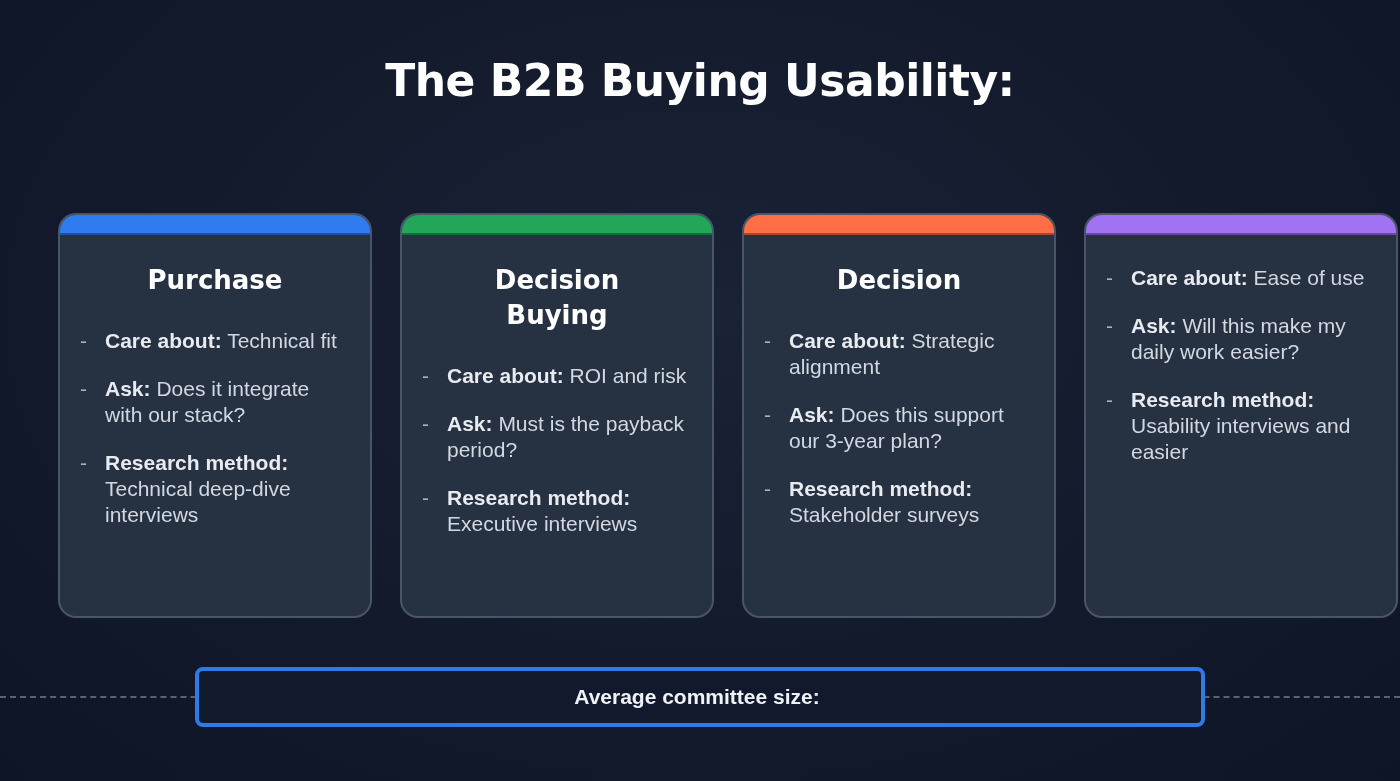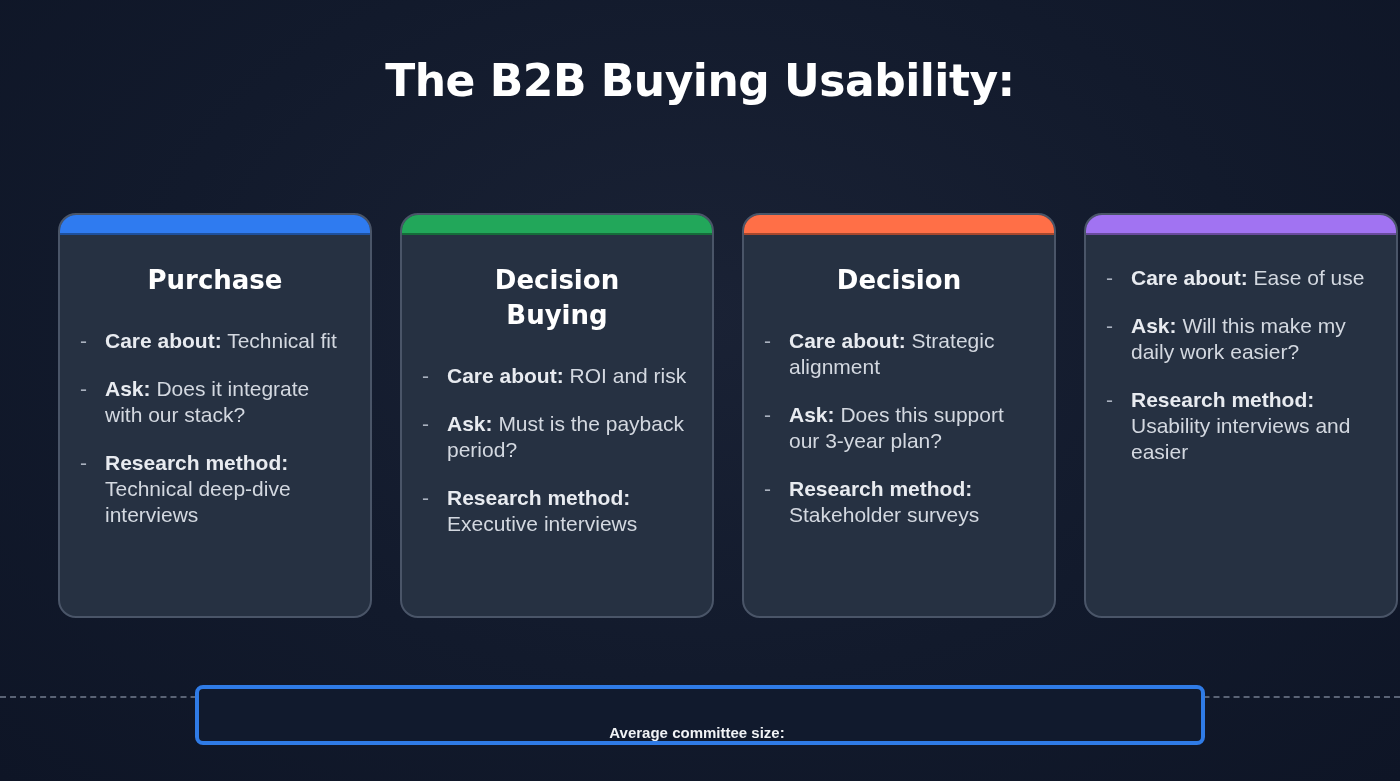--- a/index.html
+++ b/index.html
@@ -60,25 +60,24 @@
   .footer-line {
     position: absolute; top: 696px; left: 0; width: 1400px; height: 0;
     border-top: 2px dashed #5a6375;
   }
   .footer-box {
     position: absolute; top: 667px; left: 195px;
     width: 1010px; height: 60px;
     background: #111a2d;
     border: 4px solid #2f7be6;
     border-radius: 8px;
-    display: flex; align-items: flex-end; justify-content: center;
-    font-size: 15px;
+    display: flex; align-items: center; justify-content: center;
+    font-size: 21px;
     color: #f0f2f5;
     white-space: nowrap;
-    margin-top: 18px;
   }
   .footer-box b { font-weight: bold; margin-right: 6px; }
 </style>
 </head>
 <body>
 
 <div class="title">
   <div>The B2B Buying Usability:</div>
 </div>
 

